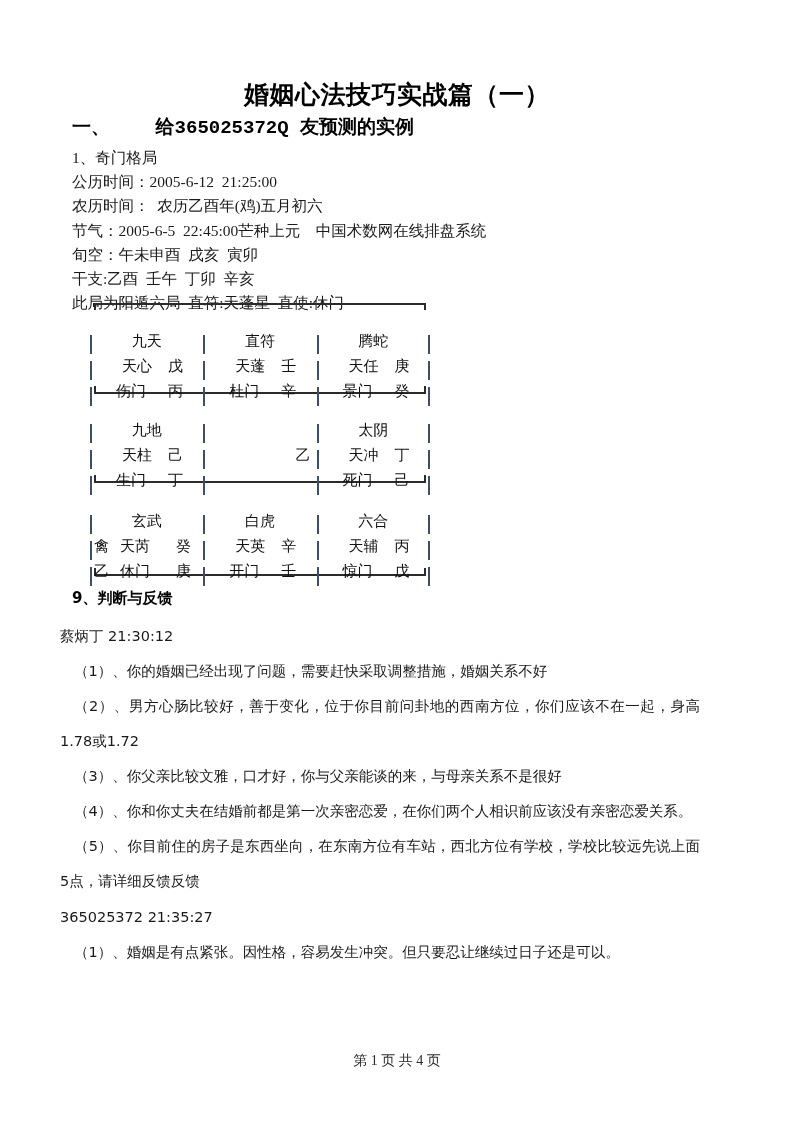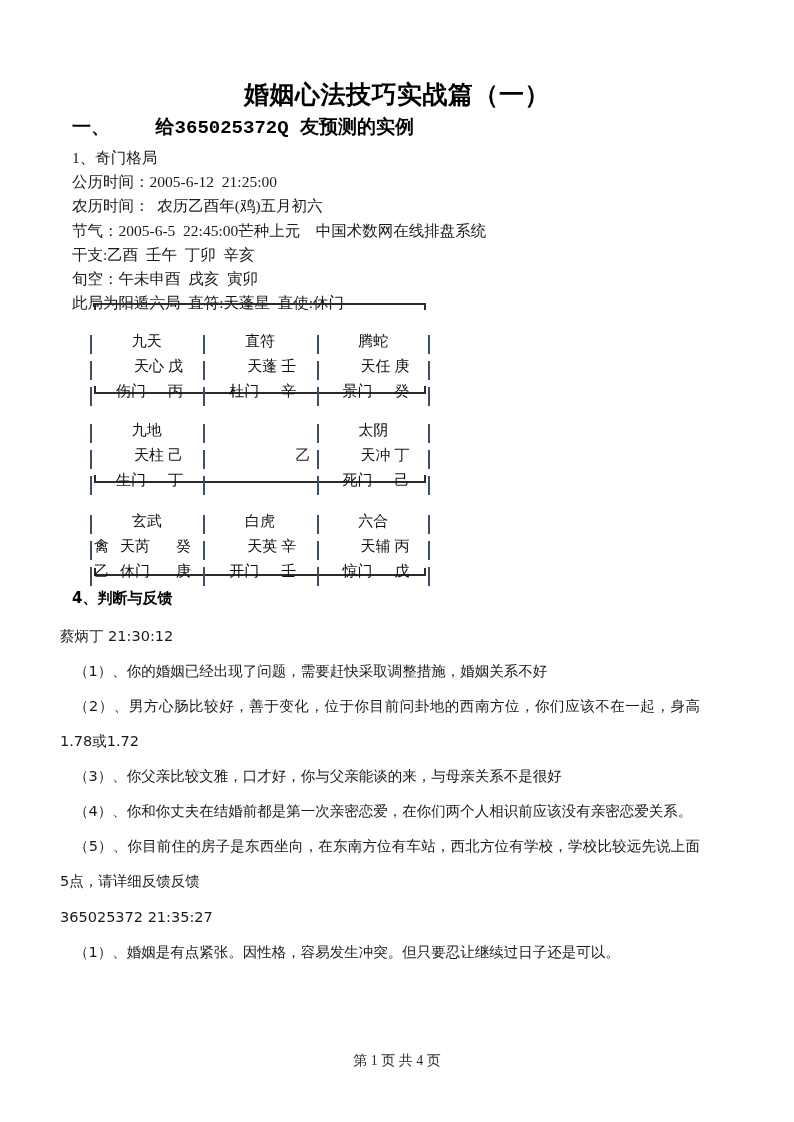--- a/index.html
+++ b/index.html
@@ -122,21 +122,21 @@
     color: #111;
   }
   .q-mid, .q-bot {
     font-family: "Liberation Serif", "DejaVu Serif", serif;
     font-size: 15px;
     line-height: 25px;
     color: #111;
     position: relative;
     height: 25px;
   }
-  .q-star  { position: absolute; left: 44px; }
+  .q-star  { position: absolute; left: 32px; }
   .q-gan   { position: absolute; left: 78px; }
   .q-door  { position: absolute; left: 26px; }
   .q-gan2  { position: absolute; left: 78px; }
   .q-pre   { position: absolute; left: 4px; }
   .q-center-gan {
     position: absolute;
     right: 6px;
     font-family: "Liberation Serif", "DejaVu Serif", serif;
     font-size: 15px;
   }
@@ -196,22 +196,22 @@
 
   <div class="doc-title">婚姻心法技巧实战篇（一）</div>
 
   <div class="h1-line">一、    给365025372Q 友预测的实例</div>
 
   <div class="info-block">
     <div class="info-line">1、奇门格局</div>
     <div class="info-line">公历时间：2005-6-12  21:25:00</div>
     <div class="info-line">农历时间：  农历乙酉年(鸡)五月初六</div>
     <div class="info-line">节气：2005-6-5  22:45:00芒种上元    中国术数网在线排盘系统</div>
+    <div class="info-line">旬空：午未申酉  戌亥  寅卯</div>
     <div class="info-line">干支:乙酉  壬午  丁卯  辛亥</div>
-    <div class="info-line">旬空：午未申酉  戌亥  寅卯</div>
     <div class="info-line">此局为阳遁六局  直符:天蓬星  直使:休门</div>
   </div>
 
   <div class="qimen">
 
     <div class="q-hline r0"></div>
     <div class="q-hline r1"></div>
     <div class="q-hline r2"></div>
     <div class="q-hline r3"></div>
 
@@ -360,21 +360,21 @@
           <span class="q-gan">丙</span>
         </div>
         <div class="q-bot">
           <span class="q-door">惊门</span>
           <span class="q-gan2">戊</span>
         </div>
       </div>
     </div>
   </div>
 
-  <div class="h2-line">4、判断与反馈</div>
+  <div class="h2-line">9、判断与反馈</div>
 
   <div class="body-block">
     <div class="p-speaker">蔡炳丁 21:30:12</div>
     <div class="p-item">（1）、你的婚姻已经出现了问题，需要赶快采取调整措施，婚姻关系不好</div>
     <div class="p-item">（2）、男方心肠比较好，善于变化，位于你目前问卦地的西南方位，你们应该不在一起，身高1.78或1.72</div>
     <div class="p-item">（3）、你父亲比较文雅，口才好，你与父亲能谈的来，与母亲关系不是很好</div>
     <div class="p-item">（4）、你和你丈夫在结婚前都是第一次亲密恋爱，在你们两个人相识前应该没有亲密恋爱关系。</div>
     <div class="p-item">（5）、你目前住的房子是东西坐向，在东南方位有车站，西北方位有学校，学校比较远先说上面5点，请详细反馈反馈</div>
     <div class="p-speaker">365025372 21:35:27</div>
     <div class="p-item">（1）、婚姻是有点紧张。因性格，容易发生冲突。但只要忍让继续过日子还是可以。</div>

